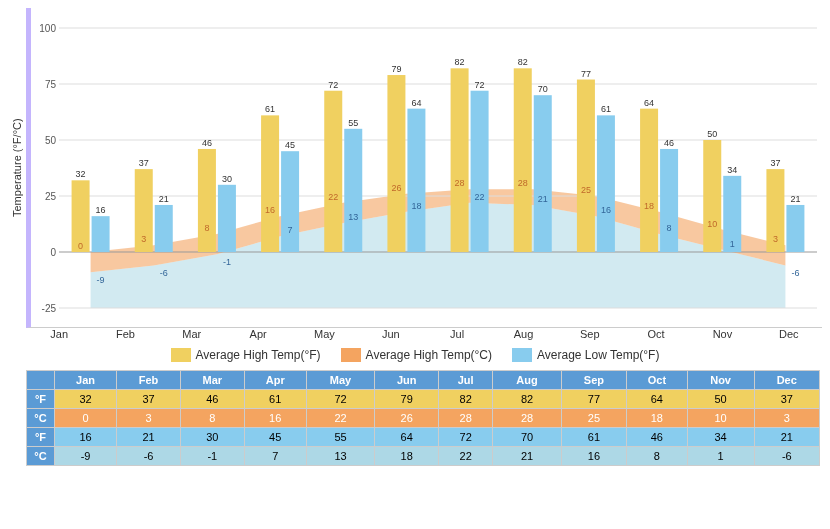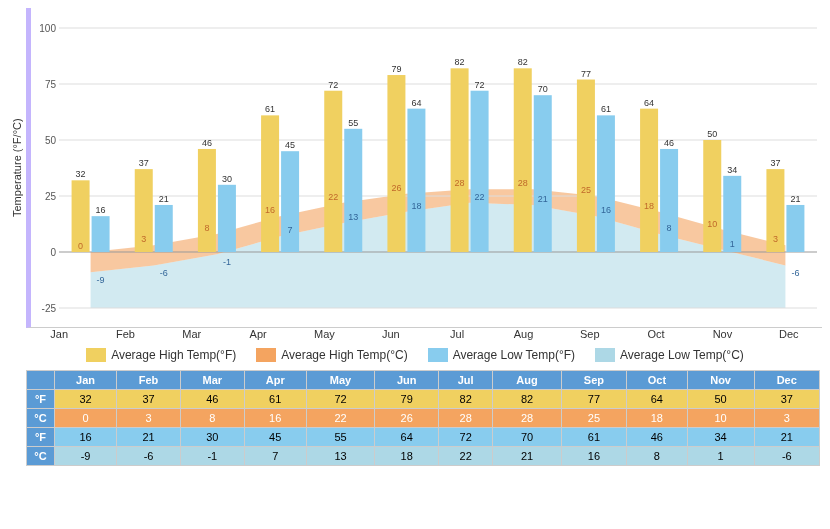--- a/index.html
+++ b/index.html
@@ -231,24 +231,20 @@
       <span>Average High Temp(°F)</span>
     </div>
     <div class="legend-item">
       <span class="legend-swatch swatch-orange"></span>
       <span>Average High Temp(°C)</span>
     </div>
     <div class="legend-item">
       <span class="legend-swatch swatch-blue"></span>
       <span>Average Low Temp(°F)</span>
     </div>
-    <div class="legend-item">
-      <span class="legend-swatch swatch-lightblue"></span>
-      <span>Average Low Temp(°C)</span>
-    </div>
   </div>
 
   <div style="margin-left: 18px; margin-right: 2px;">
     <table class="data-table" id="data-table">
     <thead>
           <tr>
             <th></th>
             <th>Jan</th>
             <th>Feb</th>
             <th>Mar</th>

